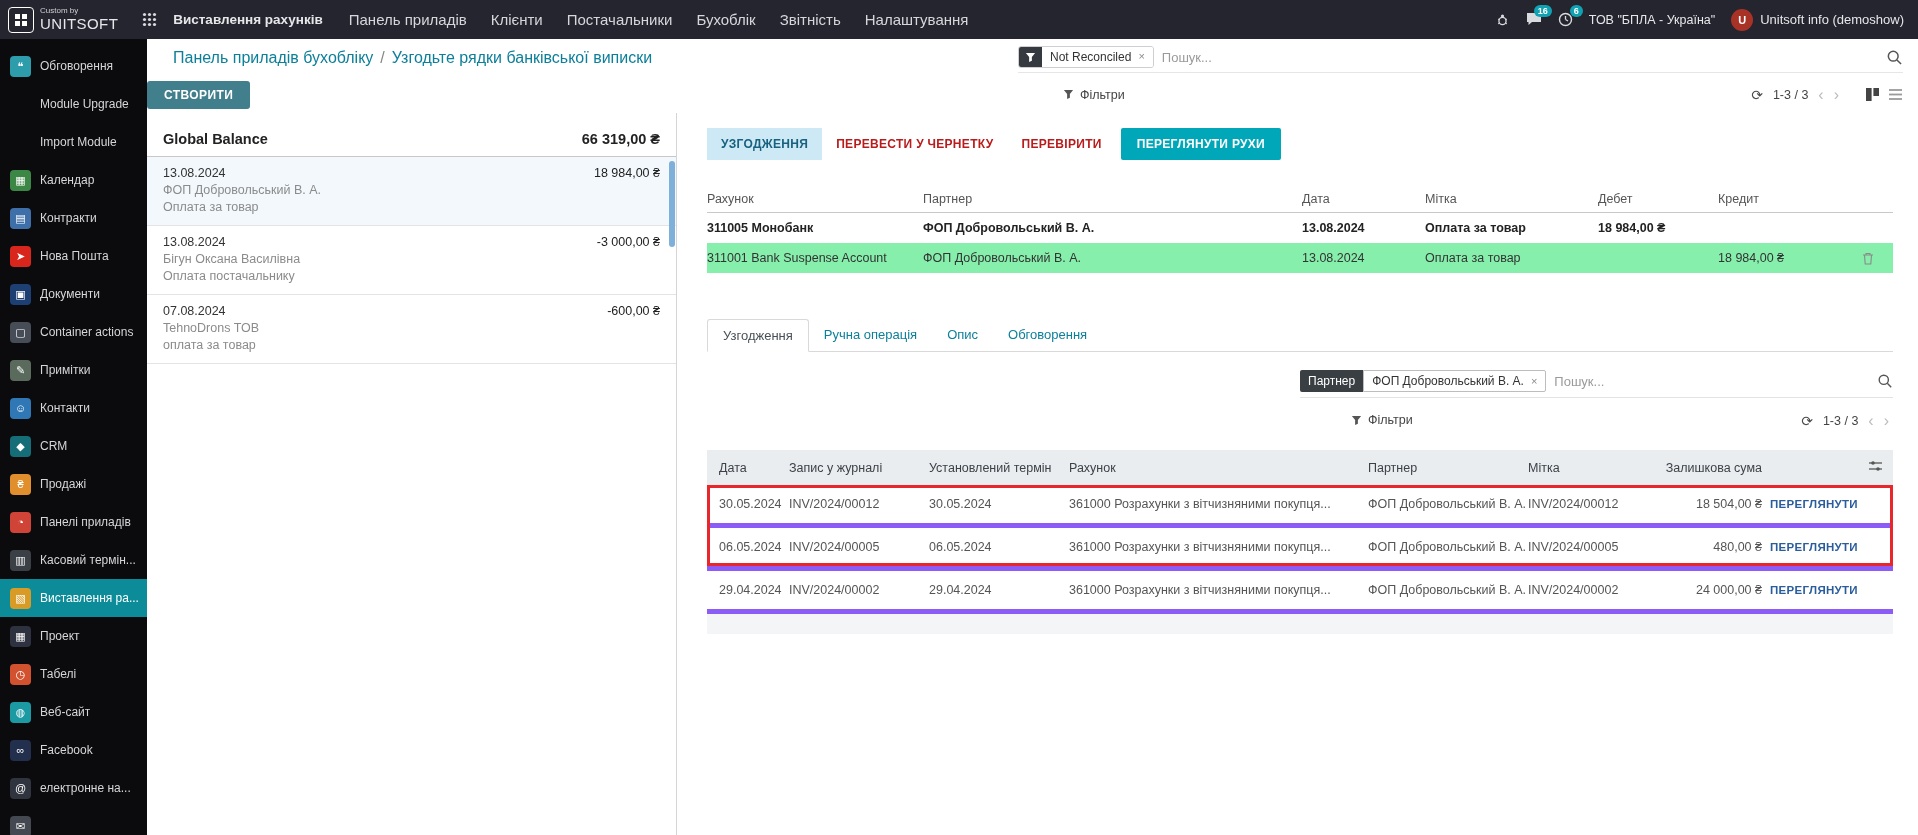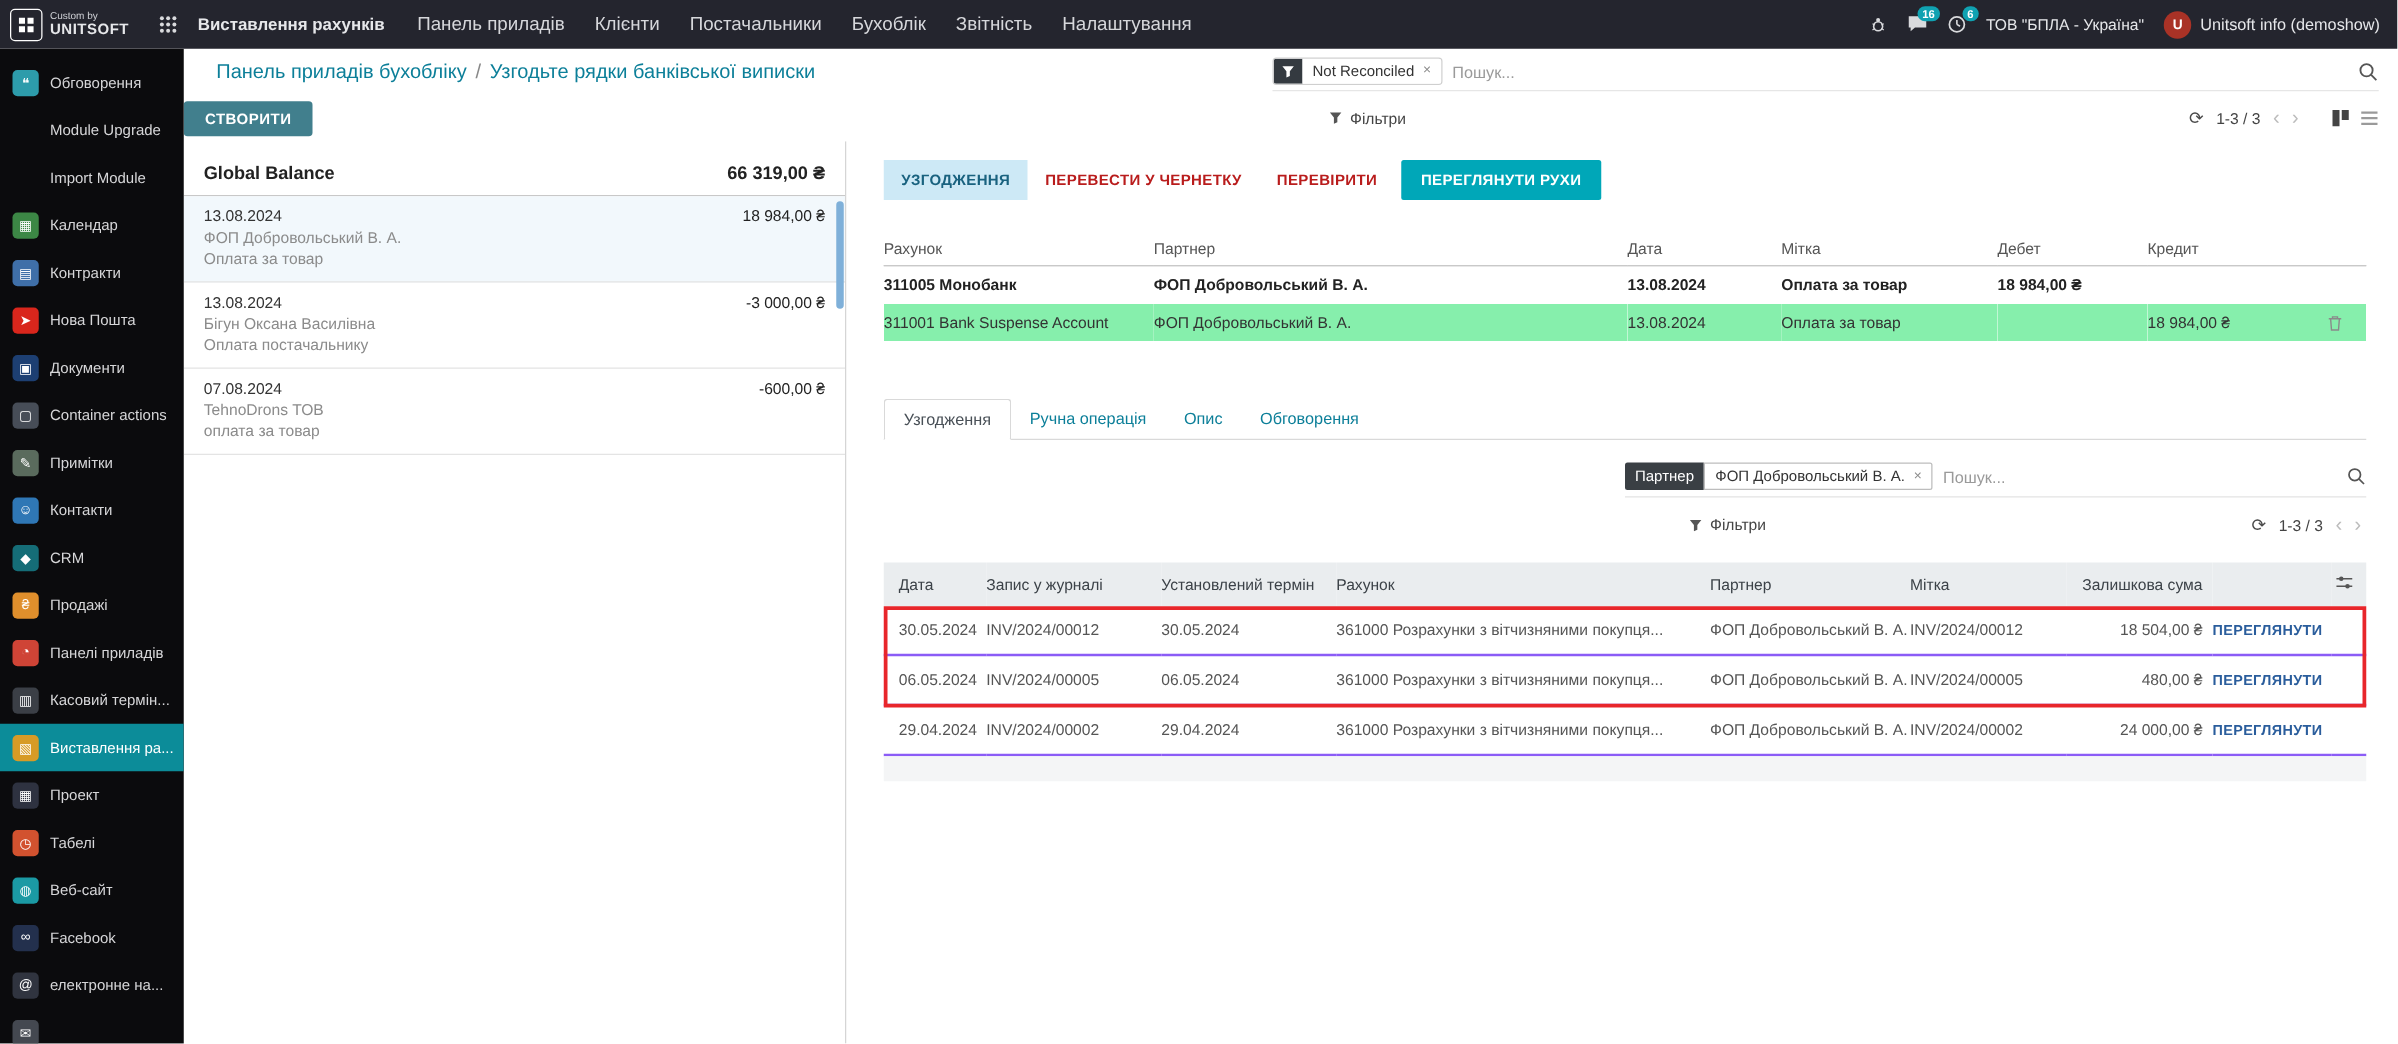--- a/index.html
+++ b/index.html
@@ -9,21 +9,21 @@
 
   
   .topbar{height:39px;flex:none;background:#24252e;display:flex;align-items:center;
     justify-content:space-between;color:#e6e7ea;padding:0 14px 0 8px}
   .tb-left{display:flex;align-items:center;height:100%}
   .logo{display:flex;align-items:center;gap:6px;margin-right:14px}
   .logo-box{width:26px;height:26px;border:1.5px solid #fff;border-radius:4px;
     display:flex;align-items:center;justify-content:center}
   .logo-text{display:flex;flex-direction:column;line-height:1.1}
   .logo-text .l1{font-size:8px;color:#cfd1d6}
-  .logo-text .l2{font-size:12px;font-weight:700;letter-spacing:.4px}
+  .logo-text .l2{font-size:15px;font-weight:400;letter-spacing:.4px}
   .apps-btn{background:none;border:none;padding:0 10px;height:100%;display:flex;align-items:center;cursor:pointer}
   .app-name{font-weight:700;font-size:13.5px;padding:0 14px 0 6px;white-space:nowrap}
   .tb-menu{display:flex;height:100%}
   .tb-menu-item{display:flex;align-items:center;padding:0 12px;font-size:15px;color:#d6d7db;cursor:pointer;white-space:nowrap}
   .tb-right{display:flex;align-items:center;gap:16px}
   .tb-ico{position:relative;display:flex;align-items:center;cursor:pointer}
   .badge{position:absolute;top:-7px;right:-10px;background:#10a2b2;color:#fff;font-size:9px;
     border-radius:8px;padding:1px 4px;font-weight:700}
   .tb-company{font-size:12.5px;white-space:nowrap}
   .tb-user{display:flex;align-items:center;gap:7px;white-space:nowrap}
@@ -101,21 +101,21 @@
   .facet-l{background:#3a3f44;color:#fff;padding:3px 8px;display:flex;align-items:center;border-radius:2px 0 0 2px}
   .facet-v{border:1px solid #bdbdbd;border-radius:0 2px 2px 0;padding:3px 8px;display:flex;gap:7px;align-items:center;color:#333;background:#fff}
   .subctrl{position:relative;height:28px;margin-top:12px}
   .filters2{position:absolute;left:644px;top:3px;display:flex;gap:6px;align-items:center;font-size:12.5px;color:#444;cursor:pointer}
   .pager2{position:absolute;right:4px;top:3px;display:flex;align-items:center;gap:10px;font-size:12.5px;color:#444}
 
   .tblwrap{position:relative;margin-top:12px}
   .t2{font-size:12.5px;color:#555}
   .t2 thead th{background:#eaedef;font-weight:400;color:#3c4248;text-align:left;padding:10px 8px 10px 0;white-space:nowrap}
   .t2 thead th:first-child,.t2 td:first-child{padding-left:12px}
-  .t2 td{padding:12px 8px 12px 0;border-bottom:2px solid #8b5cf6;white-space:nowrap;overflow:hidden;cursor:pointer}
+  .t2 td{padding:12px 8px 12px 0;border-bottom:5px solid #8b5cf6;white-space:nowrap;overflow:hidden;cursor:pointer}
   .t2 .r{text-align:right}
   .viewlink{color:#2a5d9c;font-weight:700;font-size:11.5px;letter-spacing:.3px;background:none;border:none;cursor:pointer;white-space:nowrap}
   .redbox{position:absolute;left:0;right:0;top:35px;height:81px;border:3px solid #e8262b;pointer-events:none}
   .t2foot{height:20px;background:#f4f5f6}
 </style>
 </head>
 <body>
 
 <div class="app">
 

